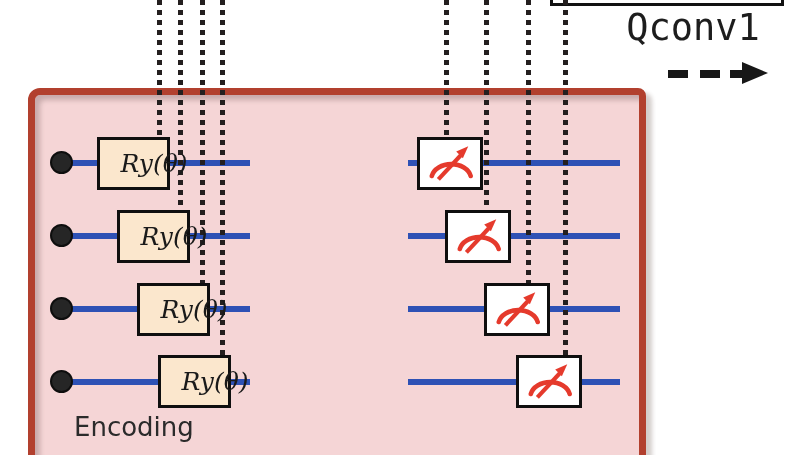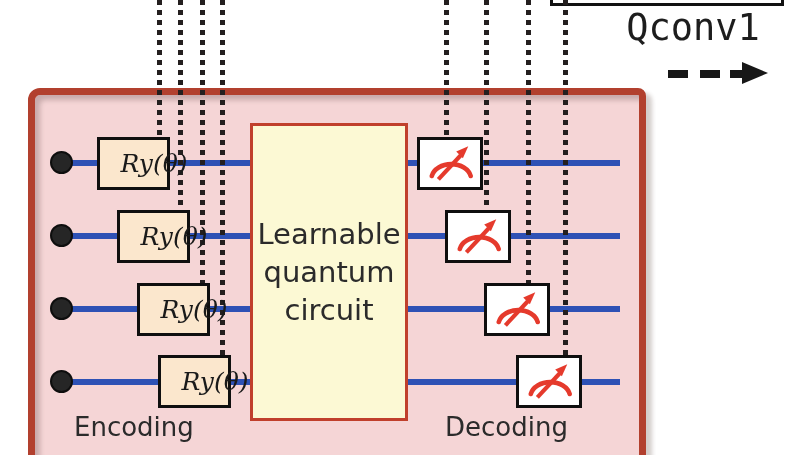--- a/index.html
+++ b/index.html
@@ -115,25 +115,20 @@
   <div class="gate" style="left:117px;top:210px;">
     <span>Ry(θ)</span>
   </div>
   <div class="gate" style="left:137px;top:283px;">
     <span>Ry(θ)</span>
   </div>
   <div class="gate" style="left:158px;top:355px;">
     <span>Ry(θ)</span>
   </div>
 
-  <div class="learnable">
-    <div>Learnable</div>
-    <div>quantum</div>
-    <div>circuit</div>
-  </div>
 
   <div class="meas" style="left:417px;top:137px;">
     <svg viewBox="0 0 66 53">
       <path class="gauge-arc" d="M 11 41 A 24 18 0 0 1 58 41"></path>
       <line class="gauge-needle" x1="19" y1="45" x2="46" y2="16"></line>
       <polygon class="gauge-head" points="55,5 48.5,19.5 40.5,11.5"></polygon>
     </svg>
   </div>
   <div class="meas" style="left:445px;top:210px;">
     <svg viewBox="0 0 66 53">
@@ -151,15 +146,14 @@
   </div>
   <div class="meas" style="left:516px;top:355px;">
     <svg viewBox="0 0 66 53">
       <path class="gauge-arc" d="M 11 41 A 24 18 0 0 1 58 41"></path>
       <line class="gauge-needle" x1="19" y1="45" x2="46" y2="16"></line>
       <polygon class="gauge-head" points="55,5 48.5,19.5 40.5,11.5"></polygon>
     </svg>
   </div>
 
   <div class="section-label" style="left:74px;top:412px;">Encoding</div>
-  <div class="section-label" style="left:445px;top:412px;">Decoding</div>
 
 </div>
 
 </body></html>

